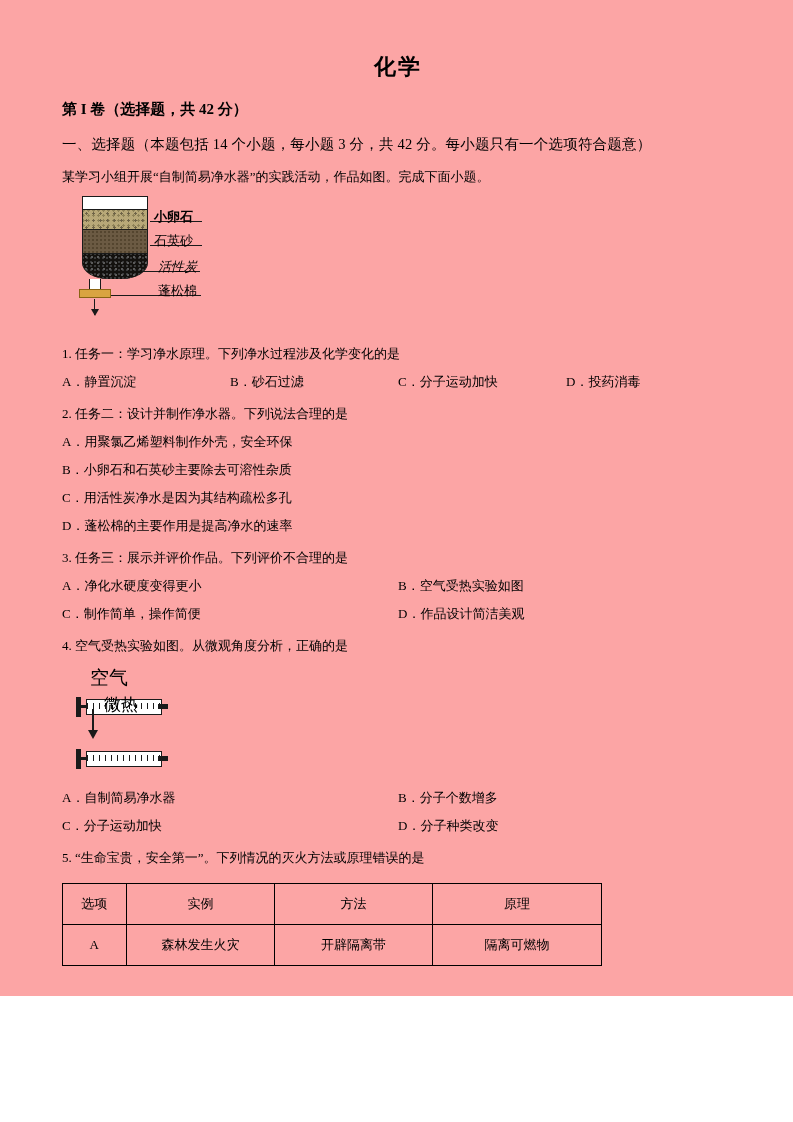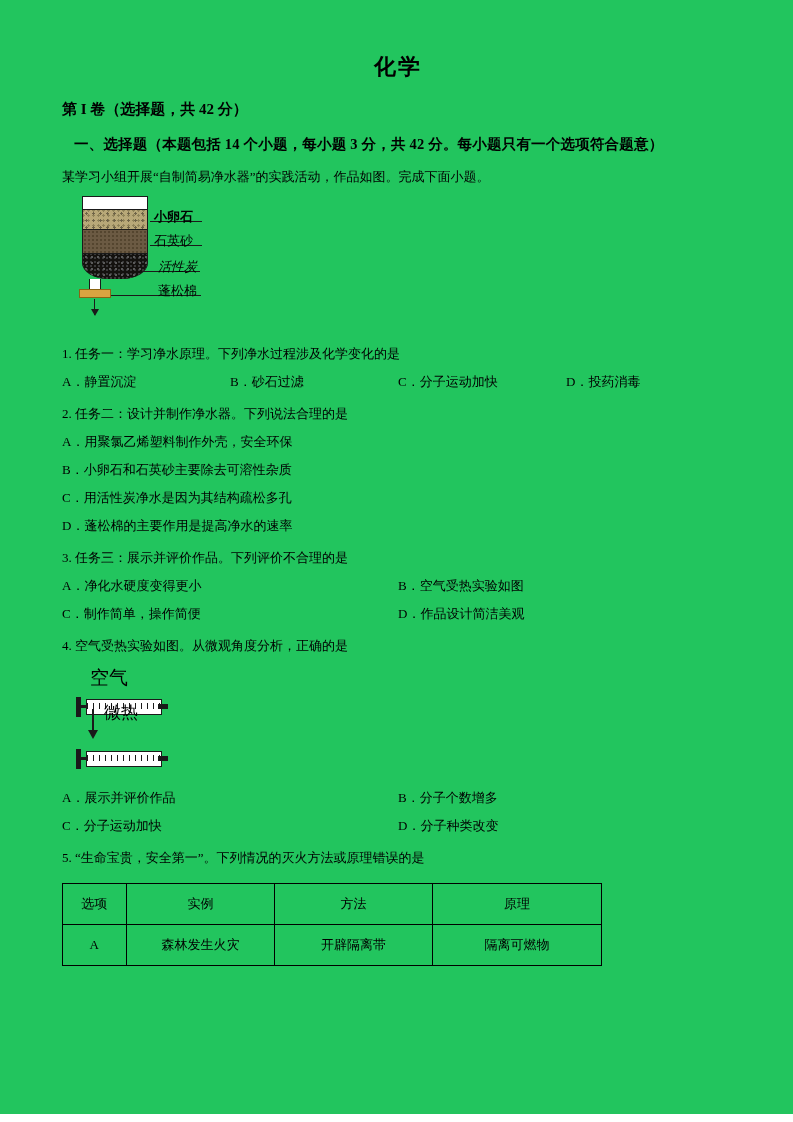--- a/index.html
+++ b/index.html
@@ -7,23 +7,23 @@
     padding: 0;
     background: #ffffff;
   }
   body {
     font-family: "Liberation Serif", "DejaVu Serif", serif;
     color: #000000;
   }
   .page {
     position: relative;
     width: 793px;
-    height: 1114px;
+    height: 996px;
     margin: 0 auto;
-    background: #22c55e;
+    background: #fca5a5;
     overflow: hidden;
   }
   .content {
     position: absolute;
     left: 62px;
     top: 52px;
     width: 672px;
   }
   .doc-title {
     text-align: center;
@@ -33,22 +33,22 @@
     margin: 0 0 18px 0;
   }
   .volume-line {
     text-align: left;
     font-size: 15px;
     font-weight: bold;
     margin: 0 0 16px 0;
   }
   .section-heading {
     font-size: 14.5px;
-    font-weight: bold;
-    margin: 0 0 14px 12px;
+    font-weight: normal;
+    margin: 0 0 14px 0;
     letter-spacing: 0.2px;
   }
   .intro {
     font-size: 13px;
     margin: 0 0 8px 0;
   }
   .q-stem {
     font-size: 13px;
     margin: 14px 0 10px 0;
   }
@@ -245,21 +245,21 @@
     bottom: -8px;
     width: 0;
     height: 0;
     border-left: 5px solid transparent;
     border-right: 5px solid transparent;
     border-top: 9px solid #1a1a1a;
   }
   .heat-label {
     position: absolute;
     left: 42px;
-    top: 36px;
+    top: 28px;
     font-size: 17px;
   }
 
   
   table.q5 {
     border-collapse: collapse;
     width: 540px;
     margin: 16px 0 0 0;
     font-size: 13px;
   }
@@ -364,21 +364,21 @@
       <div class="heat-label">微热</div>
       <div class="syringe" style="left:14px; top:86px;">
         <div class="plunger-left"></div>
         <div class="rod"></div>
         <div class="barrel"></div>
         <div class="tip"></div>
       </div>
     </div>
 
     <div class="opts-row two">
-      <div>A．展示并评价作品</div>
+      <div>A．自制简易净水器</div>
       <div>B．分子个数增多</div>
     </div>
     <div class="opts-row two">
       <div>C．分子运动加快</div>
       <div>D．分子种类改变</div>
     </div>
 
     <div class="q-stem">
       <span>5.</span>
       <span>“生命宝贵，安全第一”。下列情况的灭火方法或原理错误的是</span>

